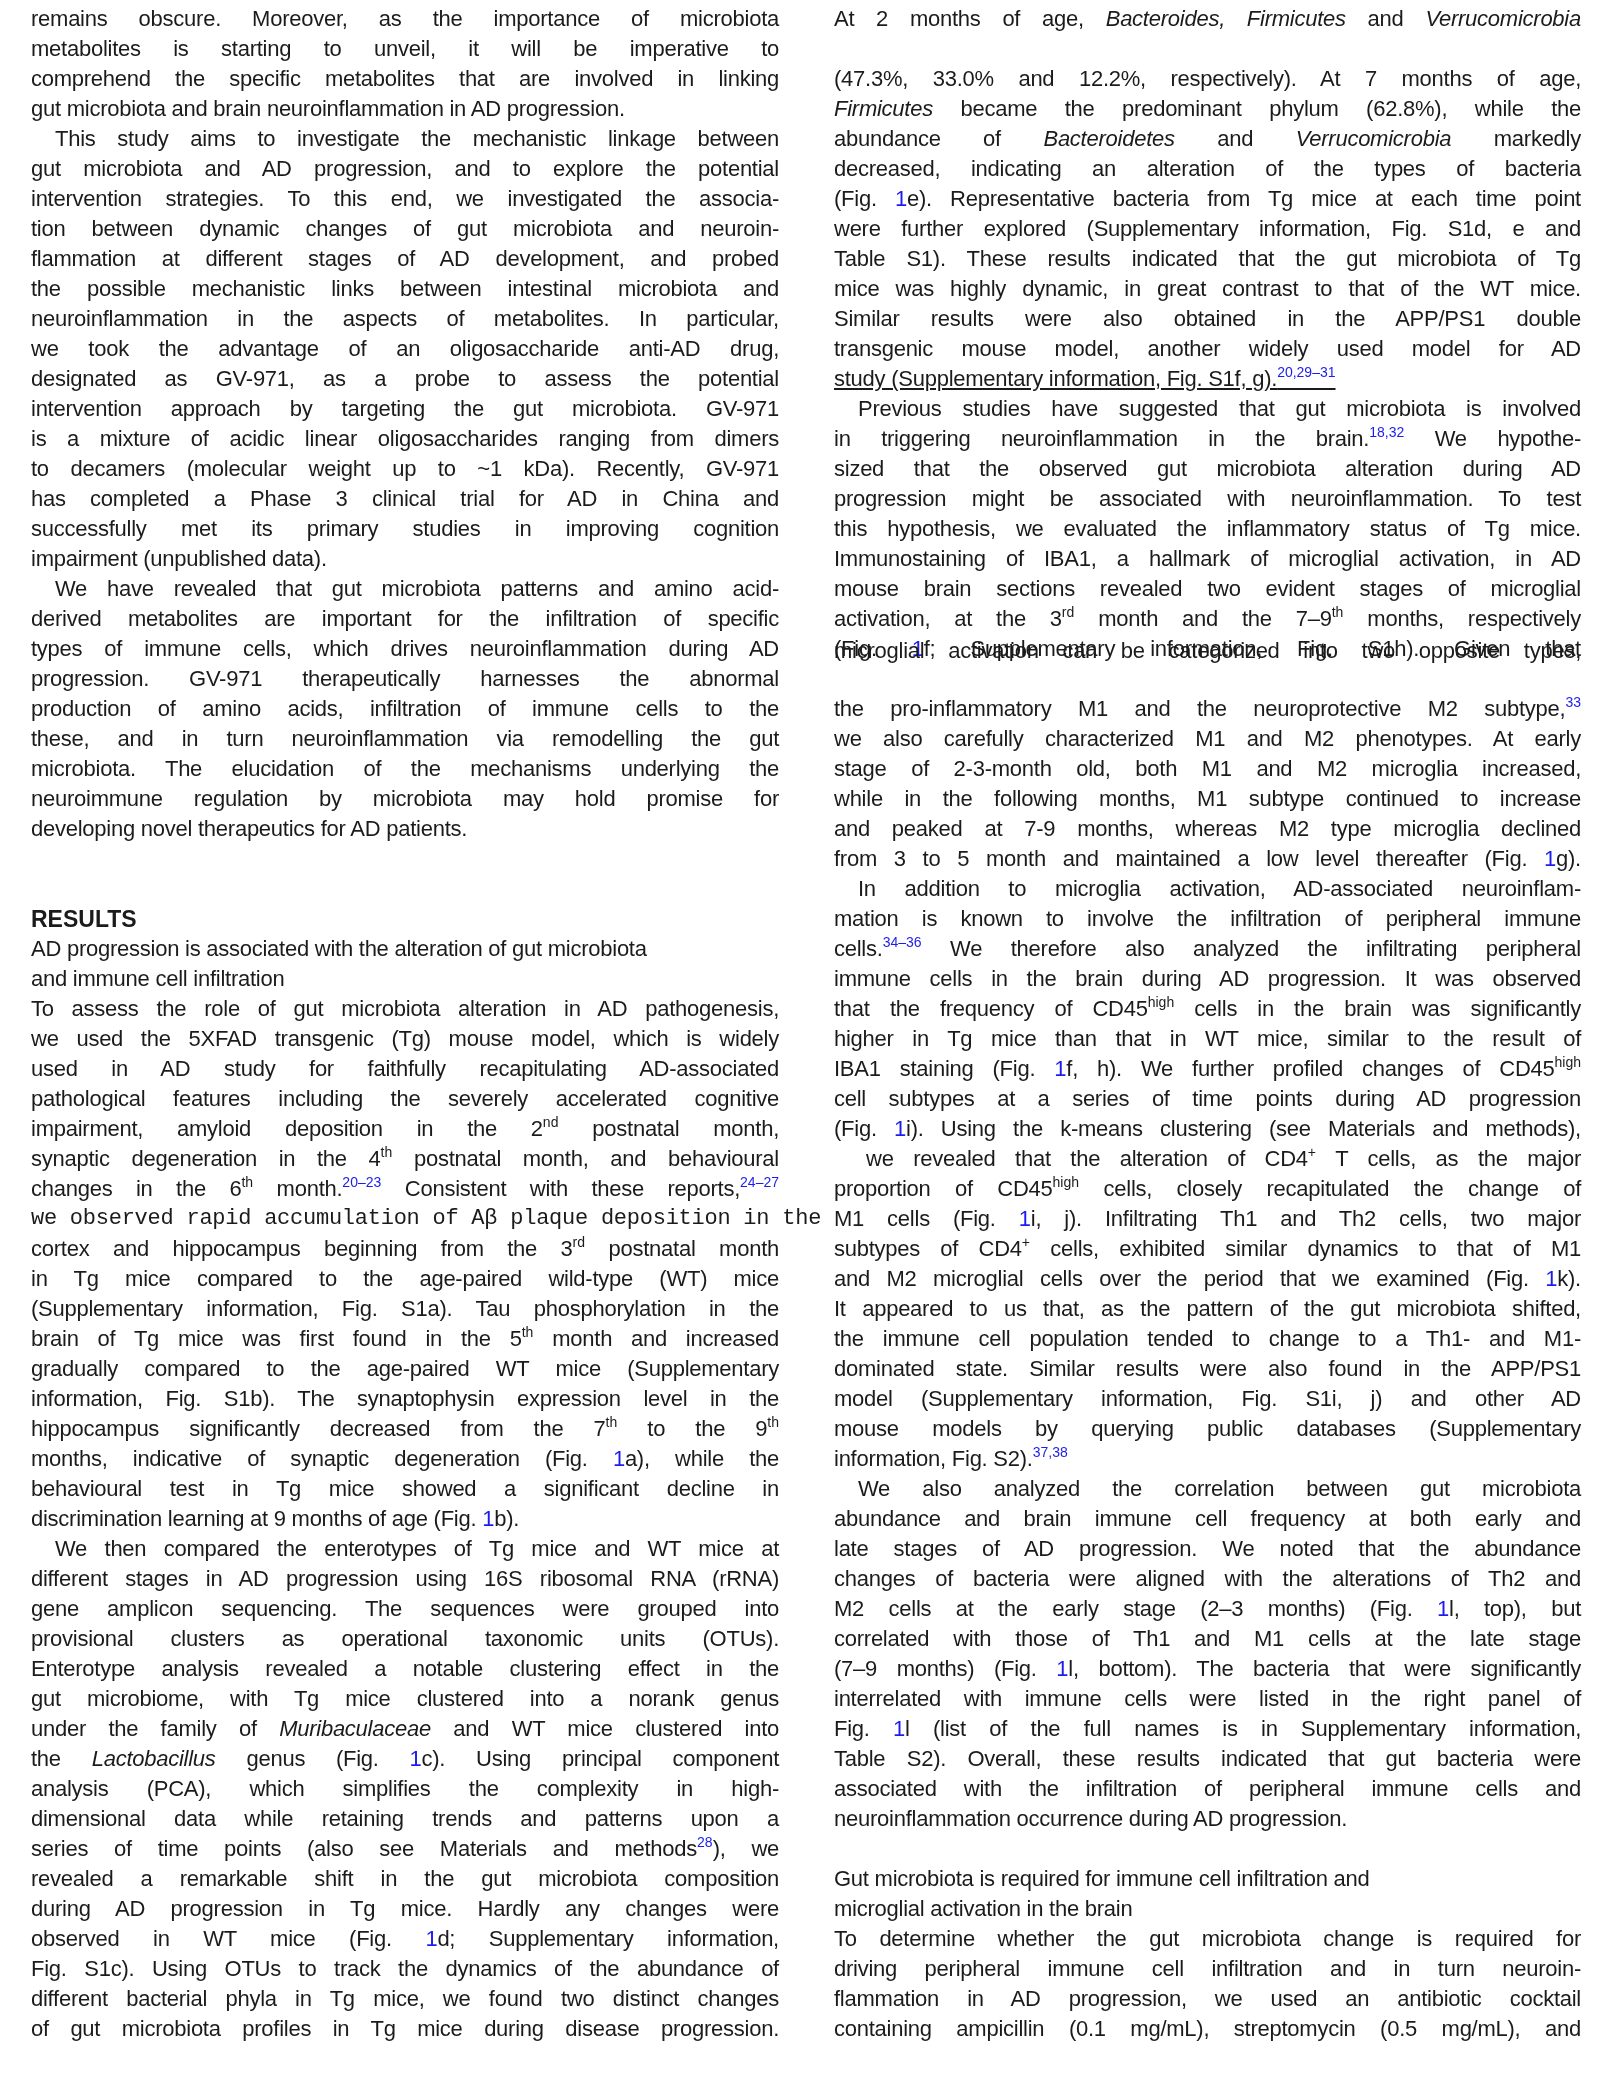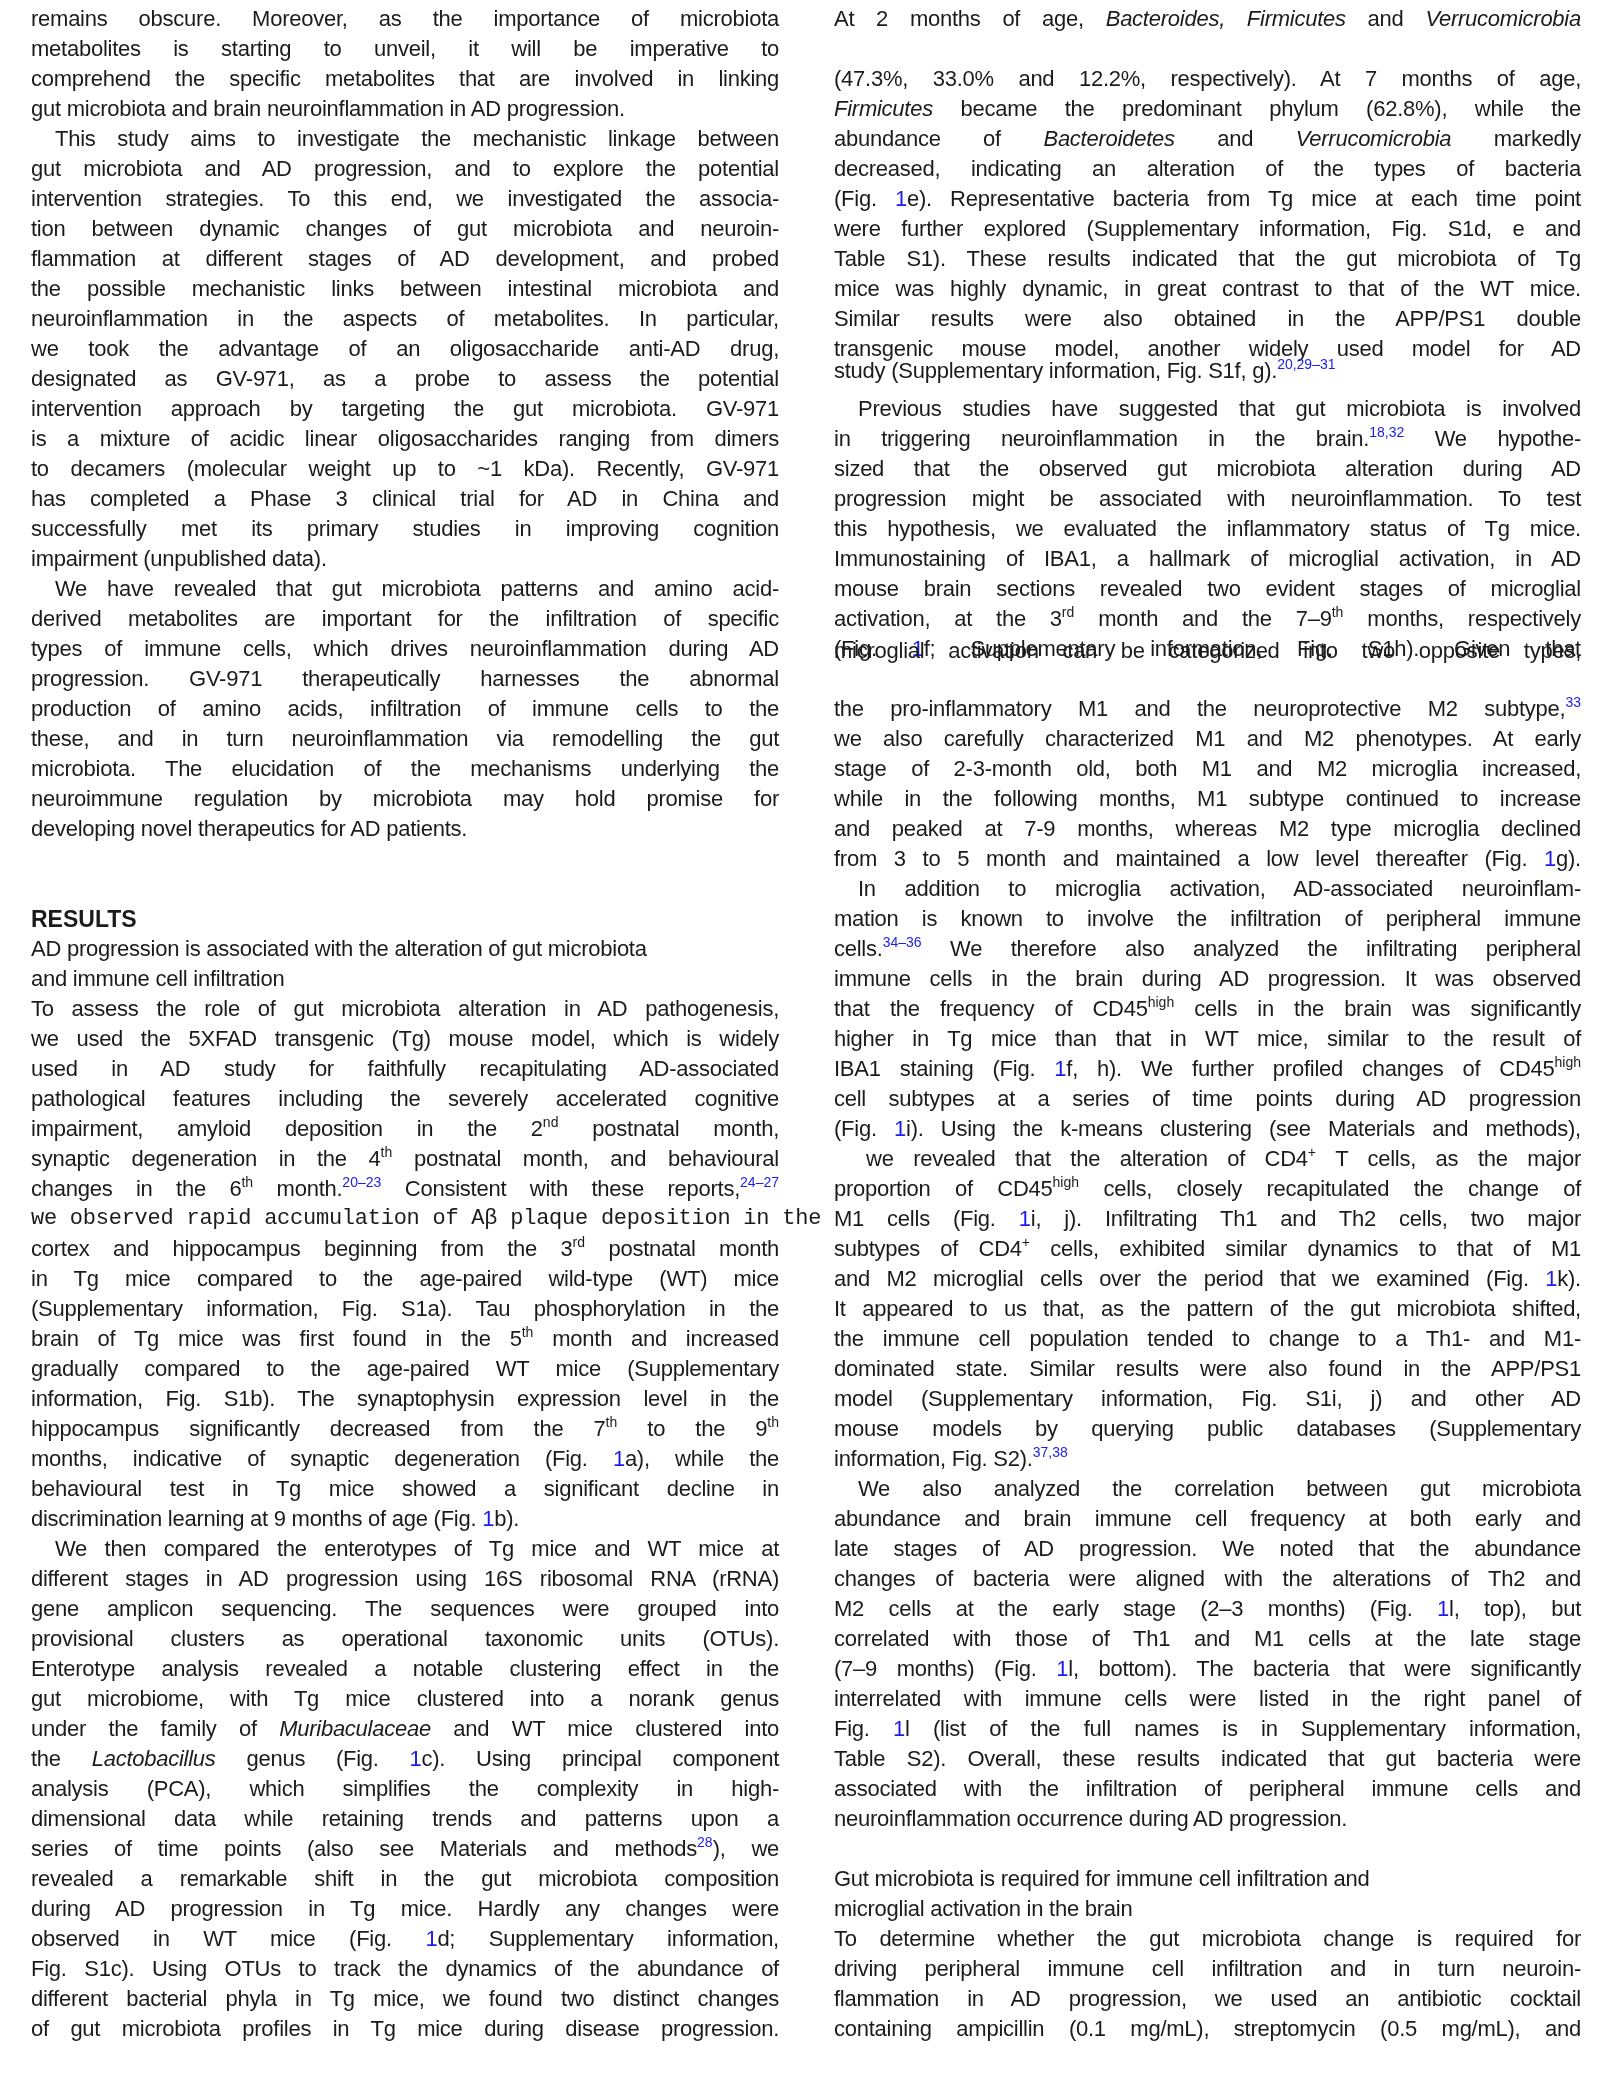--- a/index.html
+++ b/index.html
@@ -95,21 +95,21 @@
     <div class="row" style="top: 64px;">(47.3%, 33.0% and 12.2%, respectively). At 7 months of age,</div>
     <div class="row" style="top: 94px;"><i>Firmicutes</i> became the predominant phylum (62.8%), while the</div>
     <div class="row" style="top: 124px;">abundance of <i>Bacteroidetes</i> and <i>Verrucomicrobia</i> markedly</div>
     <div class="row" style="top: 154px;">decreased, indicating an alteration of the types of bacteria</div>
     <div class="row" style="top: 184px;">(Fig. <a>1</a>e). Representative bacteria from Tg mice at each time point</div>
     <div class="row" style="top: 214px;">were further explored (Supplementary information, Fig. S1d, e and</div>
     <div class="row" style="top: 244px;">Table S1). These results indicated that the gut microbiota of Tg</div>
     <div class="row" style="top: 274px;">mice was highly dynamic, in great contrast to that of the WT mice.</div>
     <div class="row" style="top: 304px;">Similar results were also obtained in the APP/PS1 double</div>
     <div class="row" style="top: 334px;">transgenic mouse model, another widely used model for AD</div>
-    <div class="row last" style="top: 356px;">study (Supplementary information, Fig. S1f, g).<sup><a>20,29–31</a></sup></div>
+    <div class="row last" style="top: 364px; text-decoration: underline;">study (Supplementary information, Fig. S1f, g).<sup><a>20,29–31</a></sup></div>
     <div class="row indent" style="top: 394px;">Previous studies have suggested that gut microbiota is involved</div>
     <div class="row" style="top: 424px;">in triggering neuroinflammation in the brain.<sup><a>18,32</a></sup> We hypothe-</div>
     <div class="row" style="top: 454px;">sized that the observed gut microbiota alteration during AD</div>
     <div class="row" style="top: 484px;">progression might be associated with neuroinflammation. To test</div>
     <div class="row" style="top: 514px;">this hypothesis, we evaluated the inflammatory status of Tg mice.</div>
     <div class="row" style="top: 544px;">Immunostaining of IBA1, a hallmark of microglial activation, in AD</div>
     <div class="row" style="top: 574px;">mouse brain sections revealed two evident stages of microglial</div>
     <div class="row" style="top: 604px;">activation, at the 3<sup>rd</sup> month and the 7–9<sup>th</sup> months, respectively</div>
     <div class="row" style="top: 634px;">(Fig. <a>1</a>f; Supplementary information, Fig. S1h). Given that</div>
     <div class="row" style="top: 636px;">microglial activation can be categorized into two opposite types,</div>

